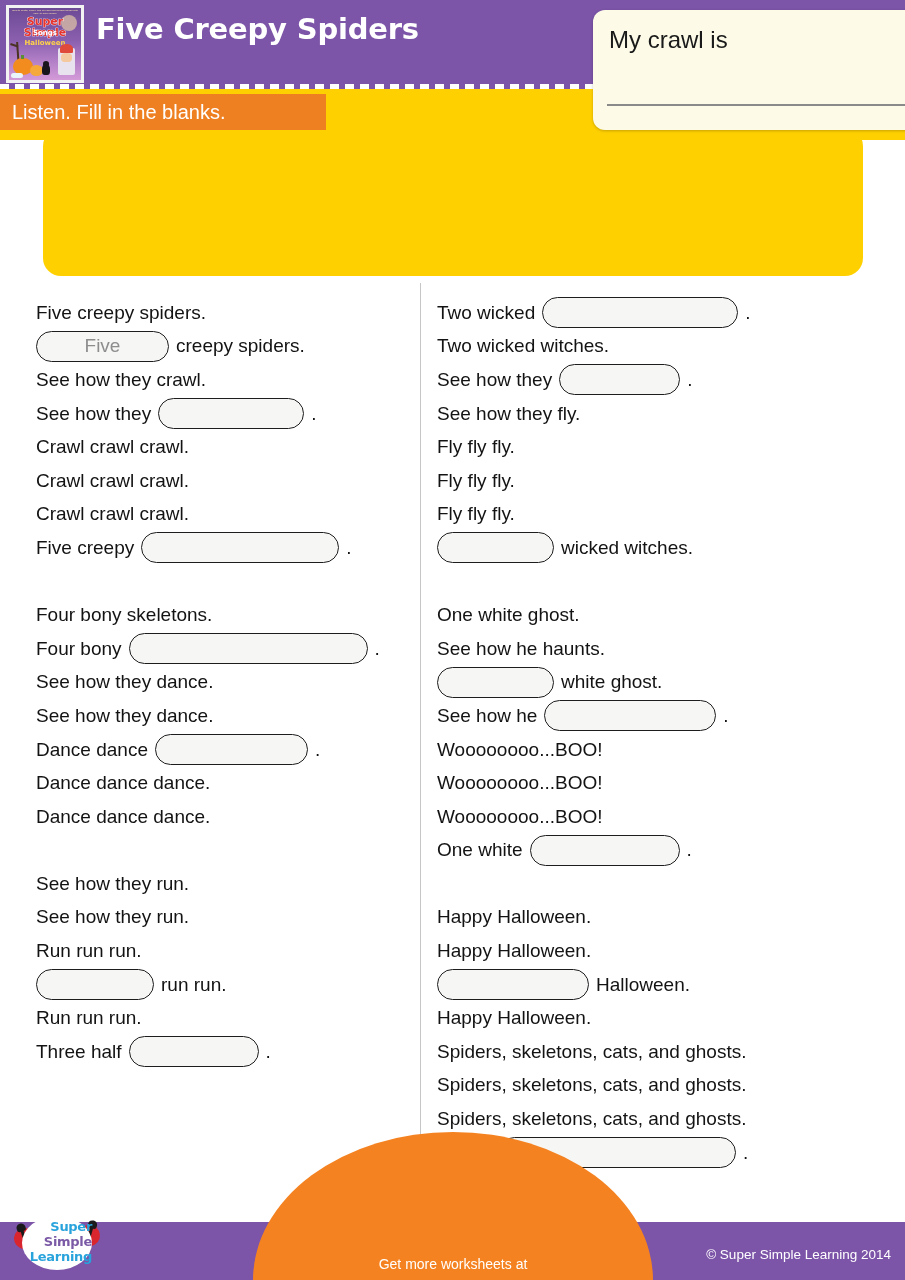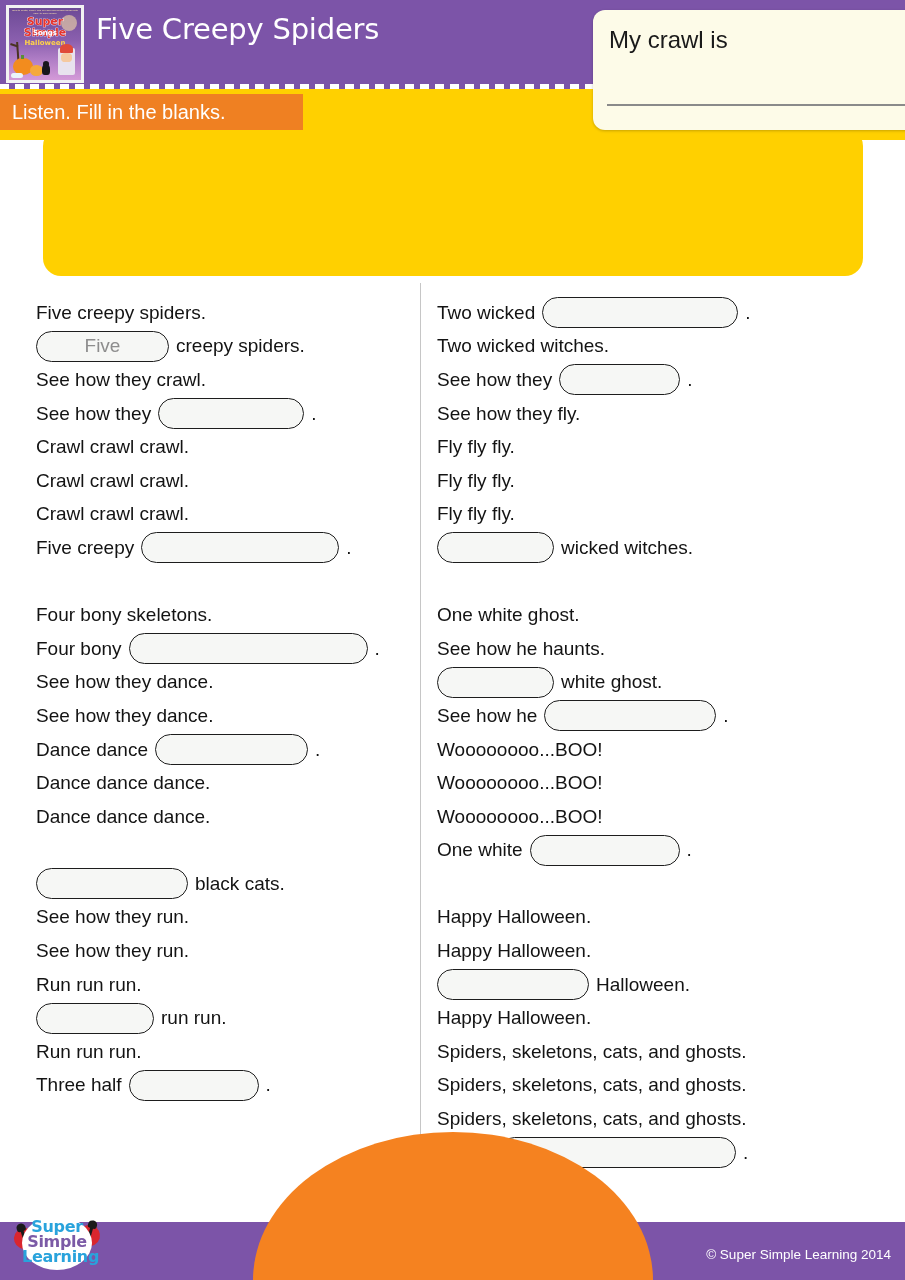--- a/index.html
+++ b/index.html
@@ -116,21 +116,21 @@
   }
   .album-badge {
     position: absolute; bottom: 2px; left: 2px;
     width: 12px; height: 5px; border-radius: 3px; background: #eaf4fb;
   }
 
   .song-title {
     position: absolute;
     left: 96px; top: 12px;
     font-size: 29px;
-    font-weight: normal;
+    font-weight: bold;
     color: #ffffff;
     font-family: "DejaVu Sans", sans-serif;
     letter-spacing: -0.2px;
   }
   .song-from {
     position: absolute;
     left: 96px; top: 53px;
     font-size: 13px;
     color: #efe6f6;
     margin-top: 48px;
@@ -157,21 +157,21 @@
     position: absolute;
     left: 14px; top: 94px;
     width: 300px; height: 2px;
     background: #8a8a8a;
   }
 
   
   .instruction-bar {
     position: absolute;
     left: 0; top: 94px;
-    width: 303px; height: 36px;
+    width: 326px; height: 36px;
     background: #ef8022;
     z-index: 4;
   }
   .instruction-text {
     position: absolute;
     left: 12px; top: 7px;
     font-size: 20px;
     color: #ffffff;
   }
 
@@ -302,24 +302,24 @@
     position: absolute;
     left: 8px; top: 4px;
     width: 70px; height: 54px;
     background: #ffffff;
     border-radius: 50%;
   }
   .logo-text {
     position: absolute;
     left: 8px; top: 7px;
     width: 70px;
-    text-align: center;
+    text-align: right;
     font-family: "DejaVu Sans", sans-serif;
     font-weight: bold;
-    font-size: 16px;
+    font-size: 13px;
     line-height: 15px;
     letter-spacing: -0.3px;
   }
   .lt1 { color: #29a3dc; }
   .lt2 { color: #7b5aa6; }
   .lt3 { color: #29a3dc; }
   .bug {
     position: absolute;
     width: 21px; height: 21px;
     border-radius: 50%;
@@ -463,25 +463,20 @@
       <span class="txt">.</span>
     </div>
     <div class="line">
       <span class="txt">Dance dance dance.</span>
     </div>
     <div class="line">
       <span class="txt">Dance dance dance.</span>
     </div>
     <div class="stanza-gap"></div>
     <div class="line">
-      <span class="blank" style="width: 152px;"></span>
-      <span class="sp"></span>
-      <span class="txt">black cats.</span>
-    </div>
-    <div class="line">
       <span class="txt">See how they run.</span>
     </div>
     <div class="line">
       <span class="txt">See how they run.</span>
     </div>
     <div class="line">
       <span class="txt">Run run run.</span>
     </div>
     <div class="line">
       <span class="blank" style="width: 118px;"></span>
@@ -601,20 +596,21 @@
       <span class="txt">.</span>
     </div>
     <div class="line">
       <span class="txt">Happy Halloween.</span>
     </div>
   </div>
 
 <div class="footer-bar"></div>
 <div class="footer-circle"></div>
 <div class="footer-promo">
+  <div>Get more worksheets at</div>
 </div>
 <div class="footer-copy">© Super Simple Learning 2014</div>
 
 <div class="logo">
   <div class="bug bug-l">
       <div class="bug-head"></div>
     </div>
   <div class="bug bug-r">
       <div class="bug-head"></div>
     </div>

